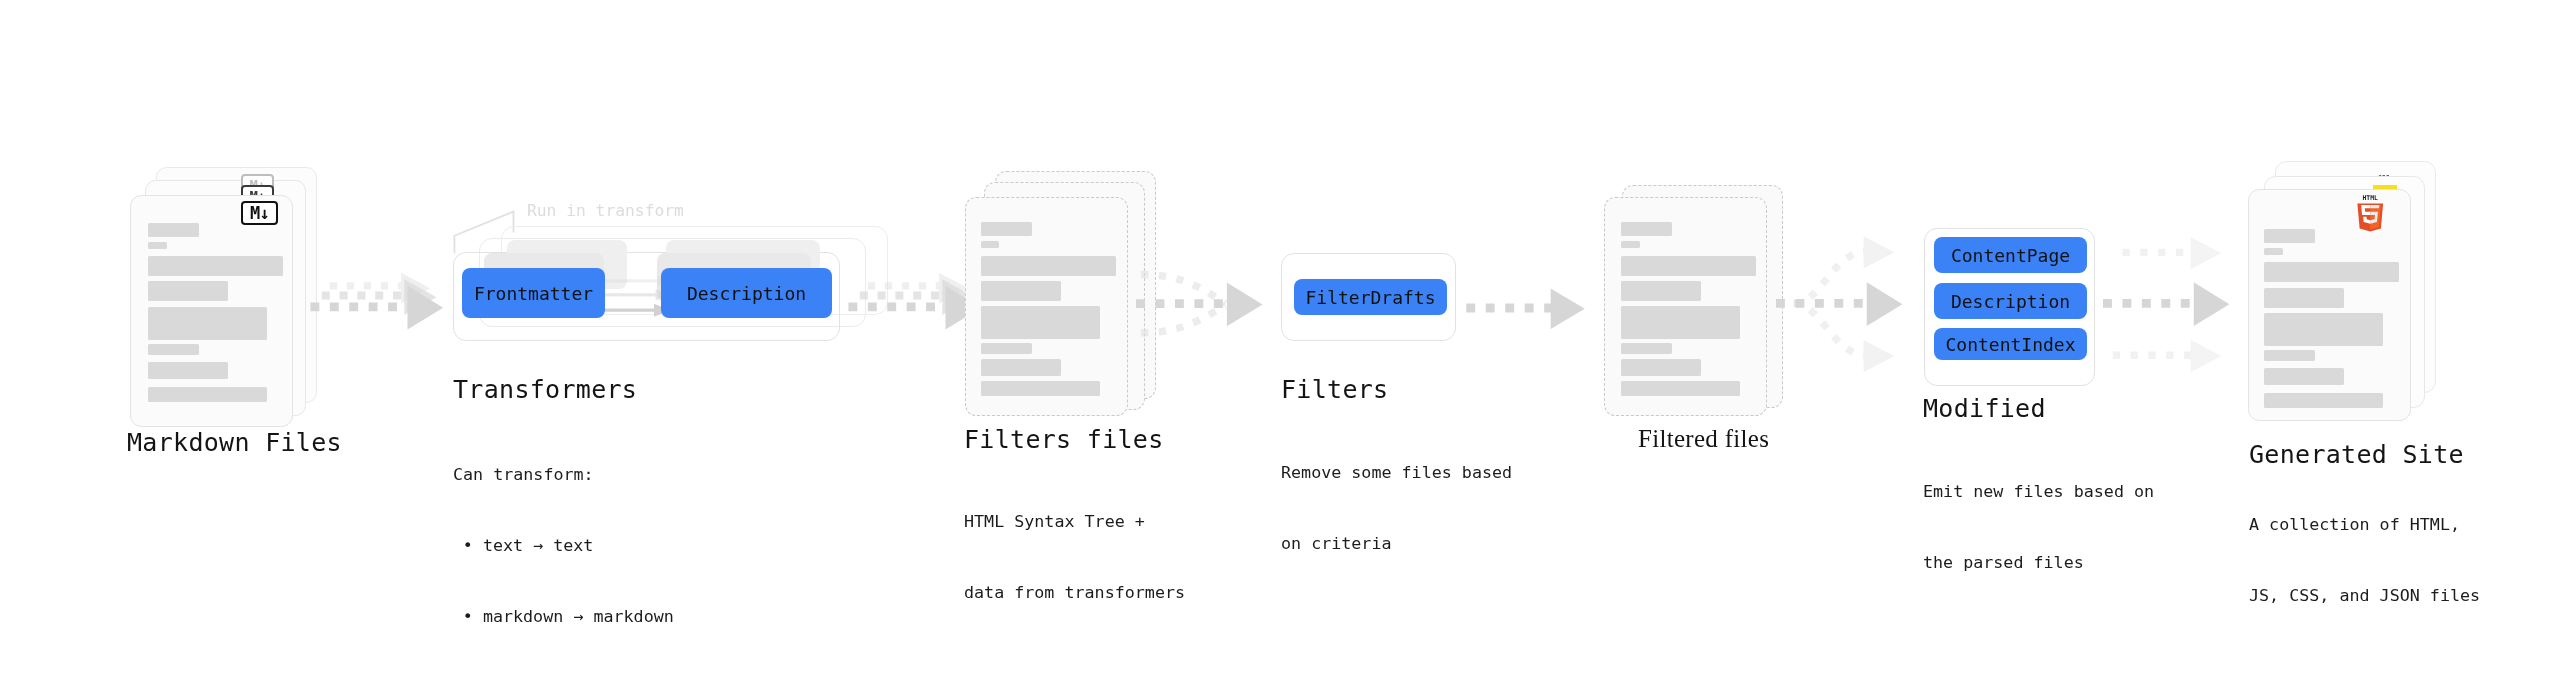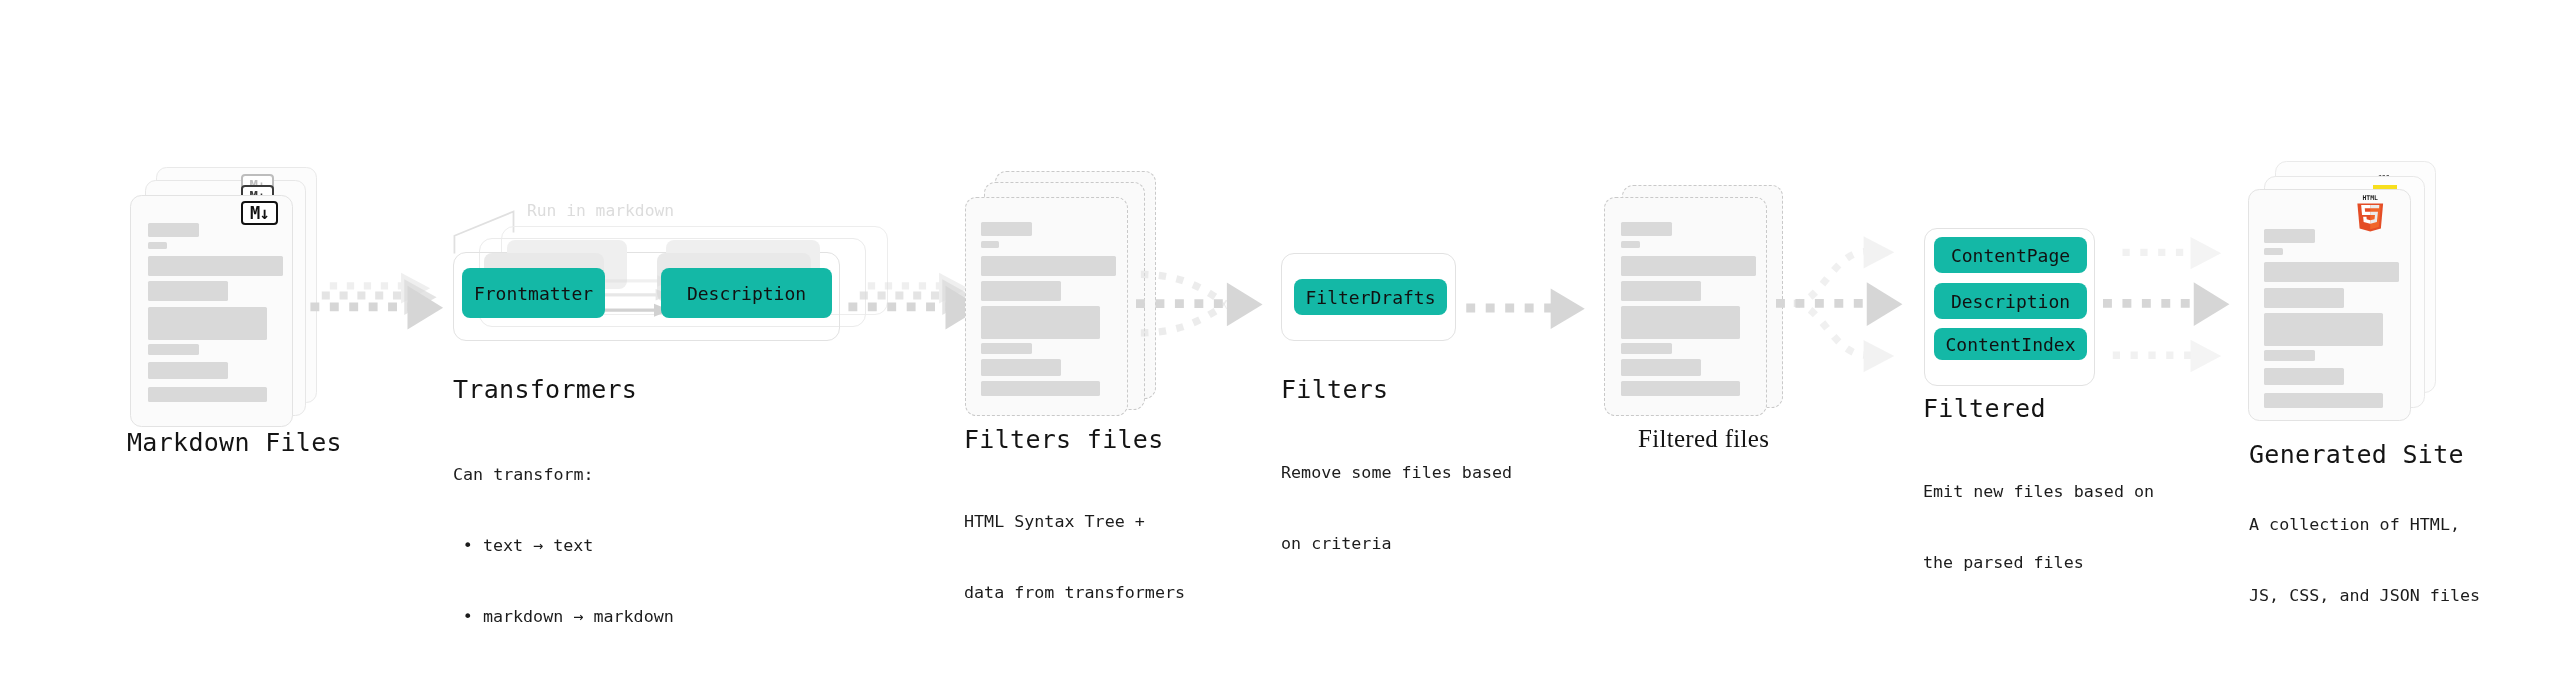--- a/index.html
+++ b/index.html
@@ -40,21 +40,21 @@
   }
   .html5-badge{position:absolute;}
   .js-badge{position:absolute;background:#f7df1e;}
 
   
   .groupbox{
     position:absolute;box-sizing:border-box;
     border:1.5px solid #e2e2e2;border-radius:13px;background:transparent;
   }
   .pill{
-    position:absolute;box-sizing:border-box;background:#14b8a6;
+    position:absolute;box-sizing:border-box;background:#3b82f6;
     border-radius:8.1px;display:flex;align-items:center;justify-content:center;
     font-size:18px;color:#111;white-space:nowrap;
   }
   .pill.ghost{background:#e9e9e9;}
   .pill.ghost2{background:#efefef;}
 
   .parallel-label{
     position:absolute;font-size:16.3px;color:#dcdcdc;white-space:nowrap;
   }
 
@@ -112,21 +112,21 @@
         <polygon points="124,22 168,49 124,76" fill="#d6d6d6"></polygon>
       </g>
     </svg>
   </div>
 
   <div class="abs">
 
     <svg class="abs" style="left:452px;top:200px;" width="89" height="57" viewBox="0 0 110 70">
       <path d="M3 66 L3 44 L76 14 L76 40" fill="none" stroke="#e0e0e0" stroke-width="2.2"></path>
     </svg>
-    <div class="abs parallel-label" style="left:527px;top:201px;">Run in markdown</div>
+    <div class="abs parallel-label" style="left:527px;top:201px;">Run in transform</div>
 
     <div class="groupbox" style="left:501px;top:226px;width:387px;height:89px;border-color:#ededed;"></div>
     <div class="groupbox" style="left:479px;top:238px;width:387px;height:89px;border-color:#ebebeb;"></div>
     <div class="groupbox" style="left:453px;top:252px;width:387px;height:89px;border-color:#e2e2e2;"></div>
 
     <div class="pill ghost2 no-sel" style="left:507px;top:240px;width:120px;height:49px;"></div>
     <div class="pill ghost2 no-sel" style="left:666px;top:240px;width:154px;height:49px;"></div>
     <div class="pill ghost no-sel" style="left:484px;top:253px;width:120px;height:49px;"></div>
     <div class="pill ghost no-sel" style="left:657px;top:253px;width:154px;height:49px;"></div>
 
@@ -271,21 +271,21 @@
     <div class="pill no-sel" style="left:1934px;top:237px;width:153px;height:36px;">
       <span>ContentPage</span>
     </div>
     <div class="pill no-sel" style="left:1934px;top:283px;width:153px;height:36px;">
       <span>Description</span>
     </div>
     <div class="pill no-sel" style="left:1934px;top:328px;width:153px;height:32px;">
       <span>ContentIndex</span>
     </div>
 
-    <div class="abs stage-title" style="left:1923px;top:394px;">Filtered</div>
+    <div class="abs stage-title" style="left:1923px;top:394px;">Modified</div>
     <div class="abs stage-desc" style="left:1923px;top:433px;">
       <div>Emit new files based on</div>
       <div>the parsed files</div>
     </div>
   </div>
 
   <div class="abs" style="left:2103px;top:232px;">
     <svg width="158" height="142" viewBox="0 0 195 175">
       <g opacity="0.40">
         <line x1="24" y1="25" x2="112" y2="25" stroke="#dedede" stroke-width="9" stroke-dasharray="9 13"></line>

